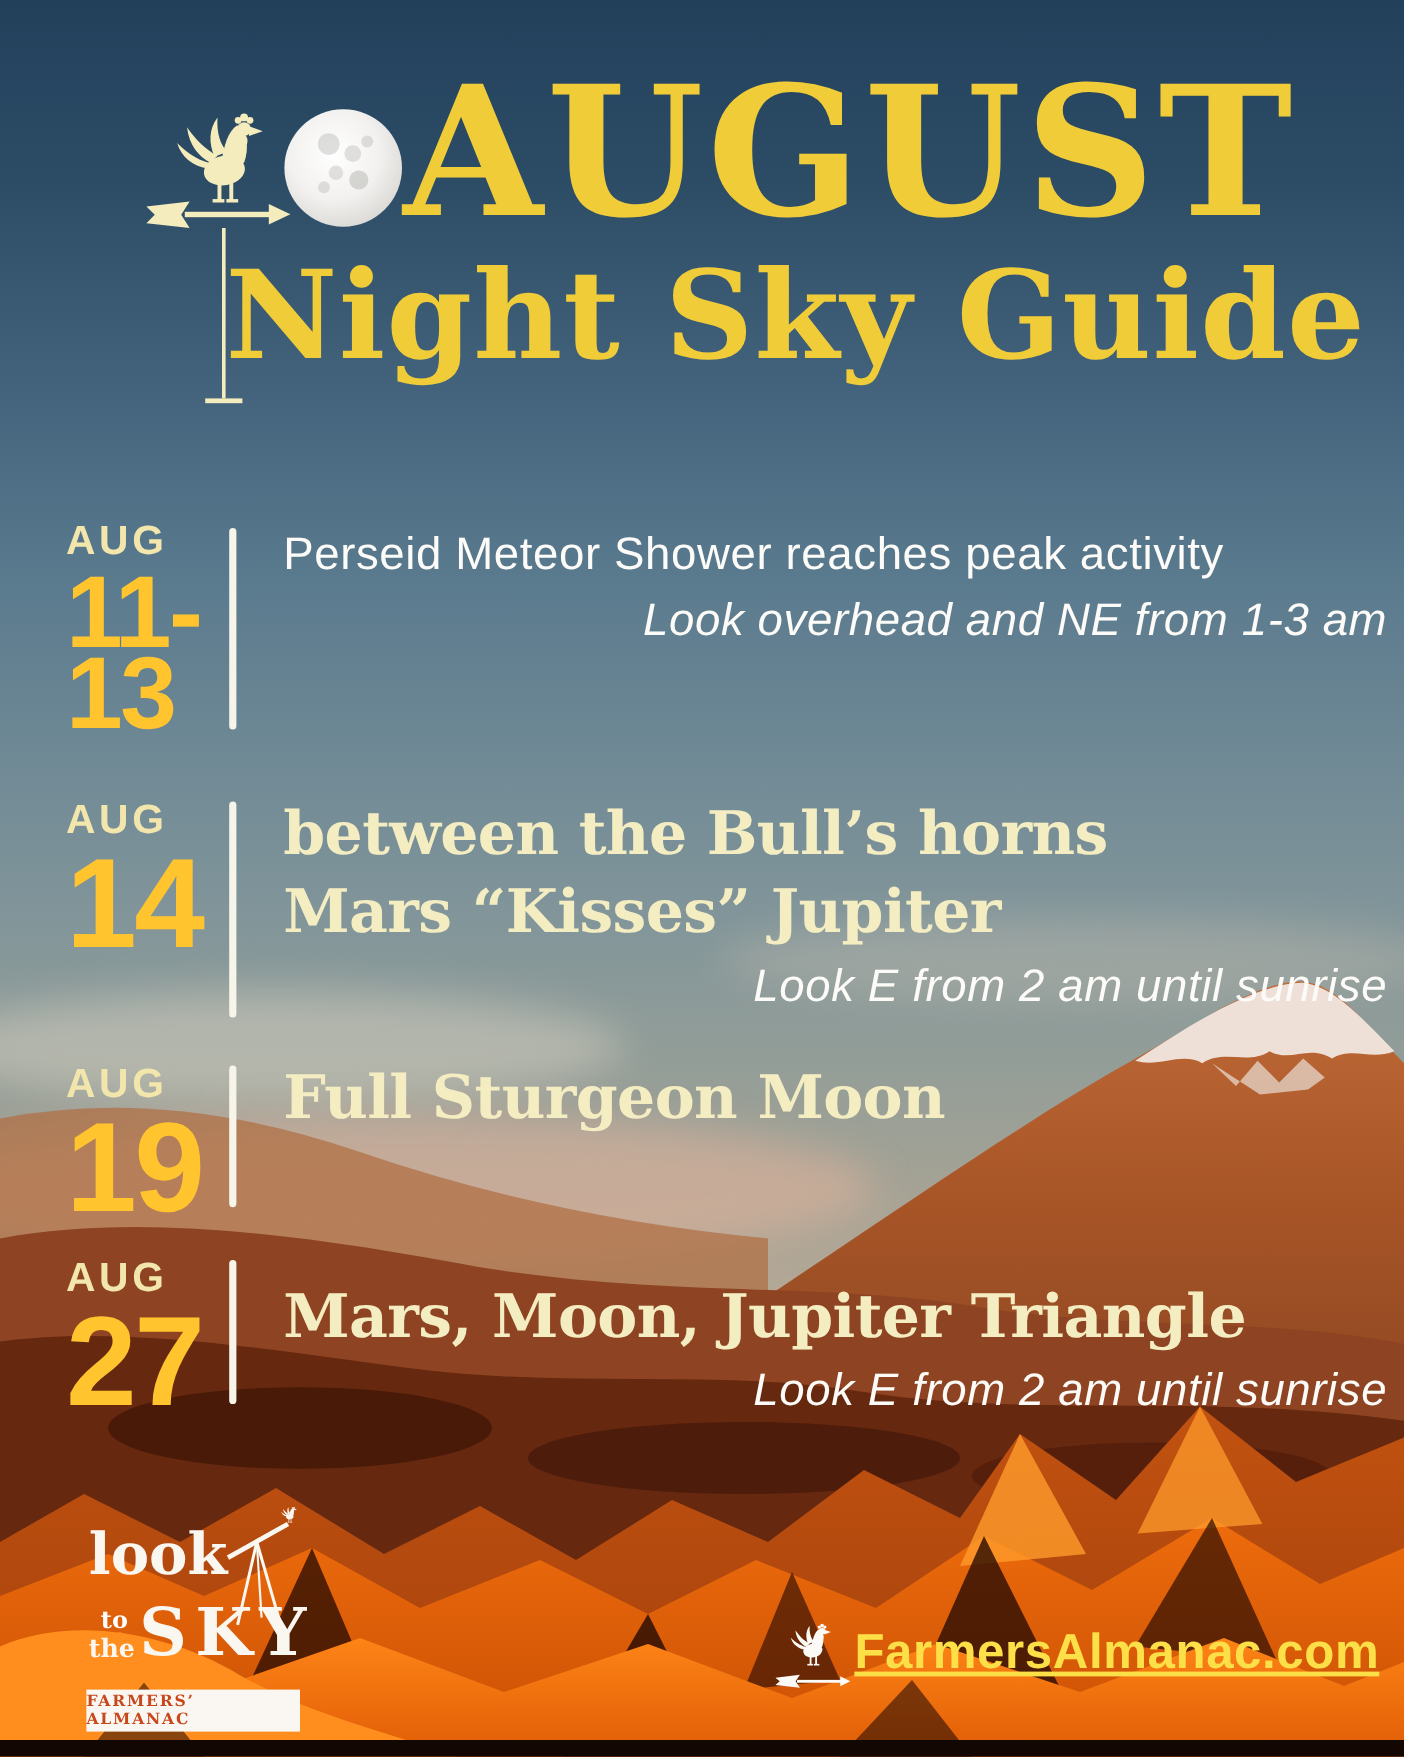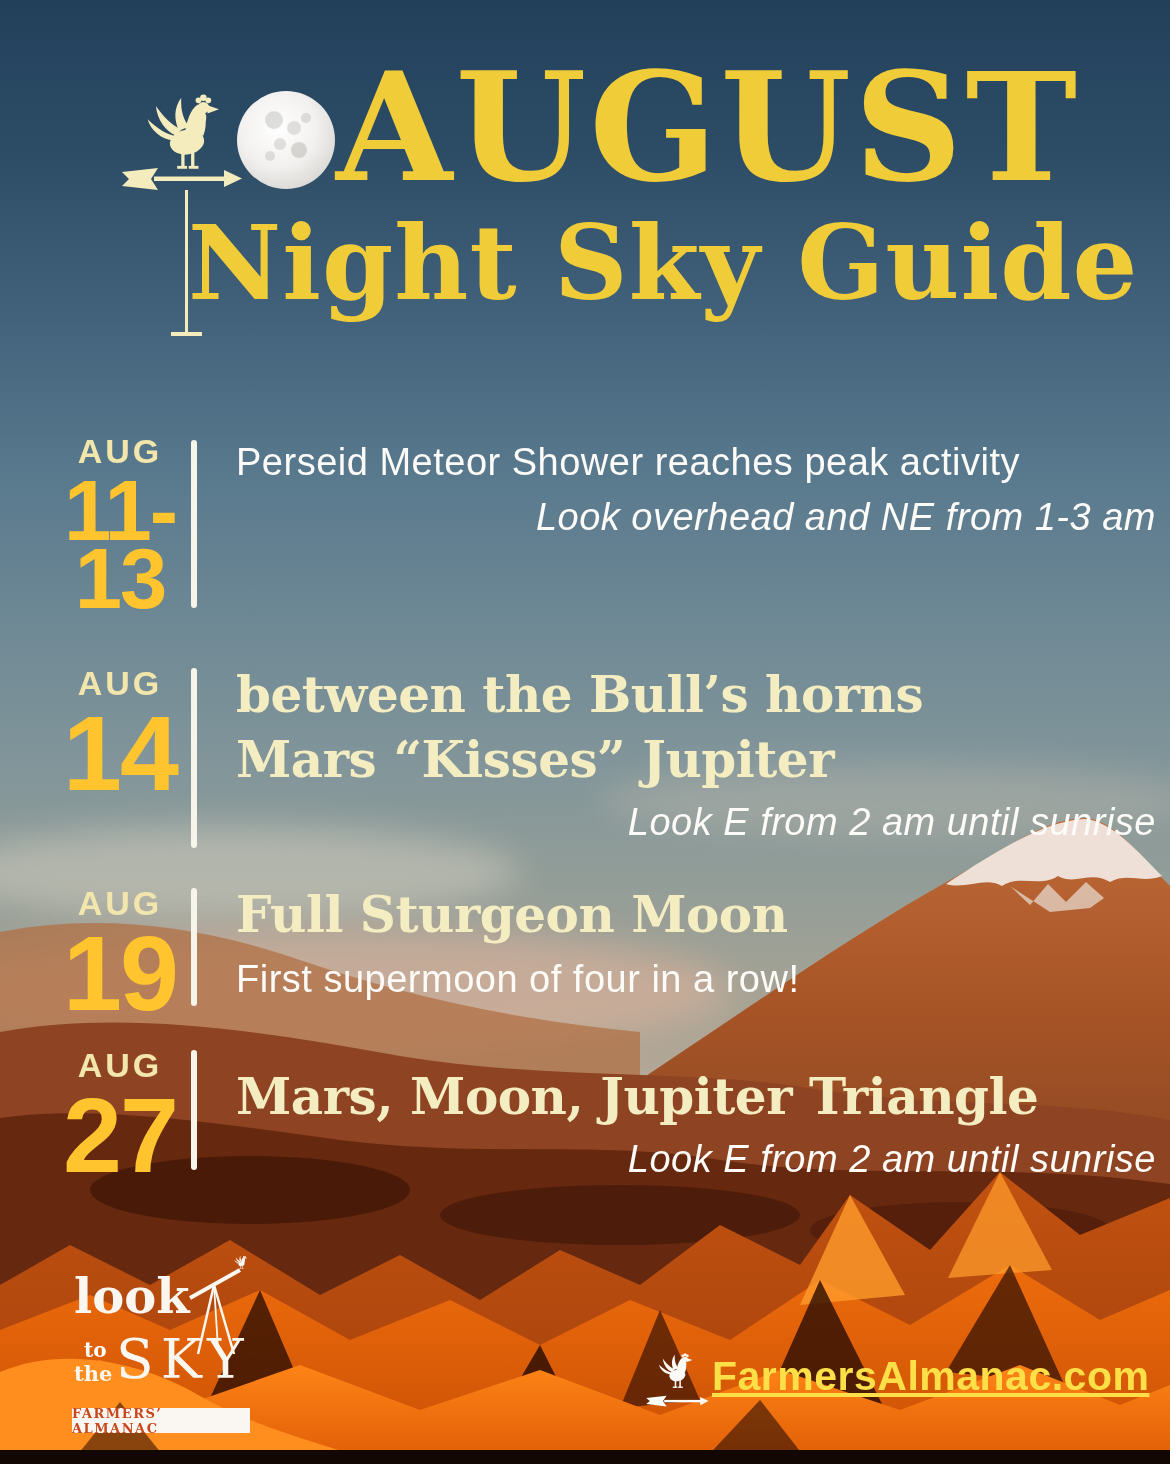--- a/index.html
+++ b/index.html
@@ -17,21 +17,21 @@
     font-family:"DejaVu Serif",serif;font-weight:700;font-size:150px;line-height:1;
     letter-spacing:3px;color:var(--title-yellow,#F1CC39);
   }
   .subtitle{
     position:absolute;left:188px;top:212px;
     font-family:"DejaVu Serif",serif;font-weight:700;font-size:102px;line-height:1;
     letter-spacing:1px;color:var(--title-yellow,#F1CC39);
   }
 
   
-  .date{position:absolute;left:55px;width:130px;text-align:center;}
+  .date{position:absolute;left:55px;width:130px;text-align:left;}
   .date .lbl{
     font-weight:700;font-size:34px;line-height:1;letter-spacing:3px;
     color:var(--label-cream,#F2E6AC);margin-bottom:9px;
   }
   .date .num{
     font-weight:800;font-size:85px;line-height:0.8;letter-spacing:-2px;
     color:var(--date-gold,#FFC42E);
   }
   .date .num.big{font-size:106px;line-height:0.84;}
   .vr{position:absolute;left:191px;width:6px;border-radius:3px;background:#F7F4EA;}
@@ -55,23 +55,23 @@
   .p4{top:1064px;} .date.p4{top:1048px;} .vr.v4{top:1050px;height:120px;}
 
   
   .lg-look{position:absolute;left:74px;top:1272px;
     font-family:"DejaVu Serif",serif;font-weight:700;font-size:48px;line-height:1;color:#FAF7F0;}
   .lg-to{position:absolute;left:84px;top:1340px;
     font-family:"DejaVu Serif",serif;font-weight:700;font-size:20px;line-height:1;color:#ffffff;}
   .lg-the{position:absolute;left:74px;top:1363px;
     font-family:"DejaVu Serif",serif;font-weight:700;font-size:21px;line-height:1;color:#FAF7F0;}
   .lg-sky{position:absolute;left:116px;top:1332px;
-    font-family:"DejaVu Serif",serif;font-weight:400;font-size:55px;line-height:1;
+    font-family:"DejaVu Serif",serif;font-weight:700;font-size:55px;line-height:1;
     letter-spacing:7px;color:#FAF7F0;}
-  .lg-band{position:absolute;left:72px;top:1408px;width:178px;height:25px;
+  .lg-band{position:absolute;left:72px;top:1408px;width:178px;height:35px;
     background:#FAF7F2;display:flex;align-items:center;justify-content:center;
     font-family:"DejaVu Serif",serif;font-weight:700;font-size:13px;letter-spacing:1.5px;
     color:var(--almanac-orange,#C8481C);}
   .lg-scope{position:absolute;left:176px;top:1256px;}
 
   
   .ft-icon{position:absolute;left:645px;top:1350px;}
   .ft-url{position:absolute;left:712px;top:1356px;
     font-weight:700;font-size:41px;line-height:1;letter-spacing:0.5px;color:#fde047;text-decoration:underline;}
 </style>
@@ -221,21 +221,20 @@
     <div class="ev-tip">Look E from 2 am until sunrise</div>
   </div>
 
   <div class="date p3">
     <div class="lbl">AUG</div>
     <div class="num big">19</div>
   </div>
   <div class="vr v3"></div>
   <div class="event p3">
     <div class="ev-title">Full Sturgeon Moon</div>
-    <div class="ev-desc">First supermoon of four in a row!</div>
   </div>
 
   <div class="date p4">
     <div class="lbl">AUG</div>
     <div class="num big">27</div>
   </div>
   <div class="vr v4"></div>
   <div class="event p4">
     <div class="ev-title">Mars, Moon, Jupiter Triangle</div>
     <div class="ev-tip">Look E from 2 am until sunrise</div>

